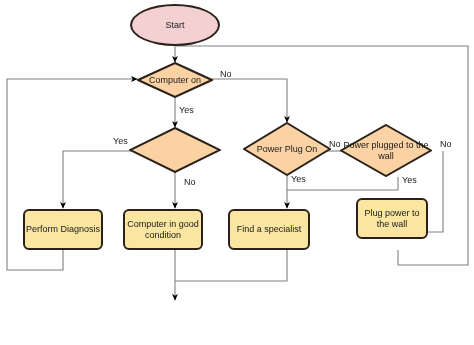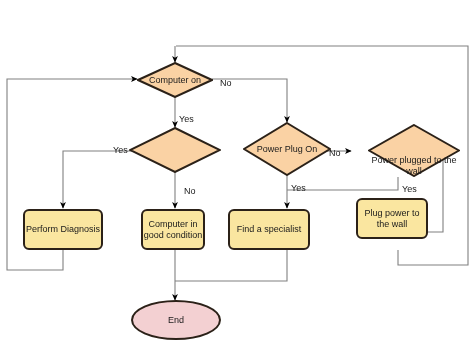--- a/index.html
+++ b/index.html
@@ -15,21 +15,21 @@
 
   .terminator{border-radius:50%;background:#f3d0d2;border:2px solid #2b2118;}
   .process{background:#fae6a0;border:2px solid #2b2118;border-radius:6px;}
 
   .decision{background:transparent;border:0;}
   .decision .dlabel{position:relative;z-index:2;pointer-events:none;
                     width:118%;}
   .decision .dshape{position:absolute;left:0;top:0;width:100%;height:100%;z-index:1;}
 
   .edgelabel{position:absolute;font-size:9px;line-height:10px;color:#1a1a1a;
-             white-space:nowrap;margin-top:9px;}
+             white-space:nowrap;}
 </style>
 </head>
 <body>
 
 <div id="stage">
 
   <svg id="wires" viewBox="0 0 474 345">
     <defs>
       <marker id="arw" viewBox="0 0 10 10" refX="9" refY="5" markerWidth="6" markerHeight="6" orient="auto-start-reverse">
         <path d="M0,0.6 L10,5 L0,9.4 L2.4,5 Z" fill="#000000"></path>
@@ -60,20 +60,23 @@
 
       <path d="M398,250 L398,265 L468,265 L468,46 L176,46"></path>
 
       <path d="M175,250 L175,300" marker-end="url(#arw)"></path>
 
       <path d="M287,250 L287,281 L175,281"></path>
 
     </g>
   </svg>
 
+  <div class="node terminator" style="left:130px;top:4px;width:90px;height:42px;">
+    <span>Start</span>
+  </div>
 
   <div class="node decision" style="left:137px;top:62px;width:76px;height:36px;">
     <svg class="dshape" viewBox="0 0 76 36" preserveAspectRatio="none">
       <polygon points="38,1 75,18 38,35 1,18" fill="#fad2a4" stroke="#2b2118" stroke-width="2"></polygon>
     </svg>
     <span class="dlabel">Computer on</span>
   </div>
 
   <div class="node decision" style="left:129px;top:127px;width:92px;height:46px;">
     <svg class="dshape" viewBox="0 0 92 46" preserveAspectRatio="none">
@@ -81,46 +84,43 @@
     </svg>
   </div>
 
   <div class="node decision" style="left:243px;top:122px;width:88px;height:54px;">
     <svg class="dshape" viewBox="0 0 88 54" preserveAspectRatio="none">
       <polygon points="44,1 87,27 44,53 1,27" fill="#fad2a4" stroke="#2b2118" stroke-width="2"></polygon>
     </svg>
     <span class="dlabel">Power Plug On</span>
   </div>
 
-  <div class="node decision" style="left:368px;top:124px;width:92px;height:53px;align-items:flex-end;">
+  <div class="node decision" style="left:340px;top:124px;width:92px;height:53px;">
     <svg class="dshape" viewBox="0 0 92 53" preserveAspectRatio="none">
       <polygon points="46,1 91,26.5 46,52 1,26.5" fill="#fad2a4" stroke="#2b2118" stroke-width="2"></polygon>
     </svg>
     <span class="dlabel" style="width:104%;">Power plugged to the wall</span>
   </div>
 
   <div class="node process" style="left:23px;top:209px;width:80px;height:41px;">
     <span>Perform Diagnosis</span>
   </div>
 
-  <div class="node process" style="left:141px;top:209px;width:64px;height:41px;">
+  <div class="node process" style="left:123px;top:209px;width:80px;height:41px;">
     <span>Computer in good condition</span>
   </div>
 
   <div class="node process" style="left:228px;top:209px;width:82px;height:41px;">
     <span>Find a specialist</span>
   </div>
 
   <div class="node process" style="left:356px;top:198px;width:72px;height:41px;">
     <span>Plug power to the wall</span>
   </div>
 
-  <div class="node terminator" style="left:131px;top:300px;width:90px;height:40px;">
-    <span>End</span>
-  </div>
 
   <div class="edgelabel" style="left:220px;top:69px;">No</div>
   <div class="edgelabel" style="left:179px;top:105px;">Yes</div>
   <div class="edgelabel" style="left:113px;top:136px;">Yes</div>
   <div class="edgelabel" style="left:184px;top:177px;">No</div>
   <div class="edgelabel" style="left:329px;top:139px;">No</div>
   <div class="edgelabel" style="left:291px;top:174px;">Yes</div>
   <div class="edgelabel" style="left:440px;top:139px;">No</div>
   <div class="edgelabel" style="left:402px;top:175px;">Yes</div>
 

